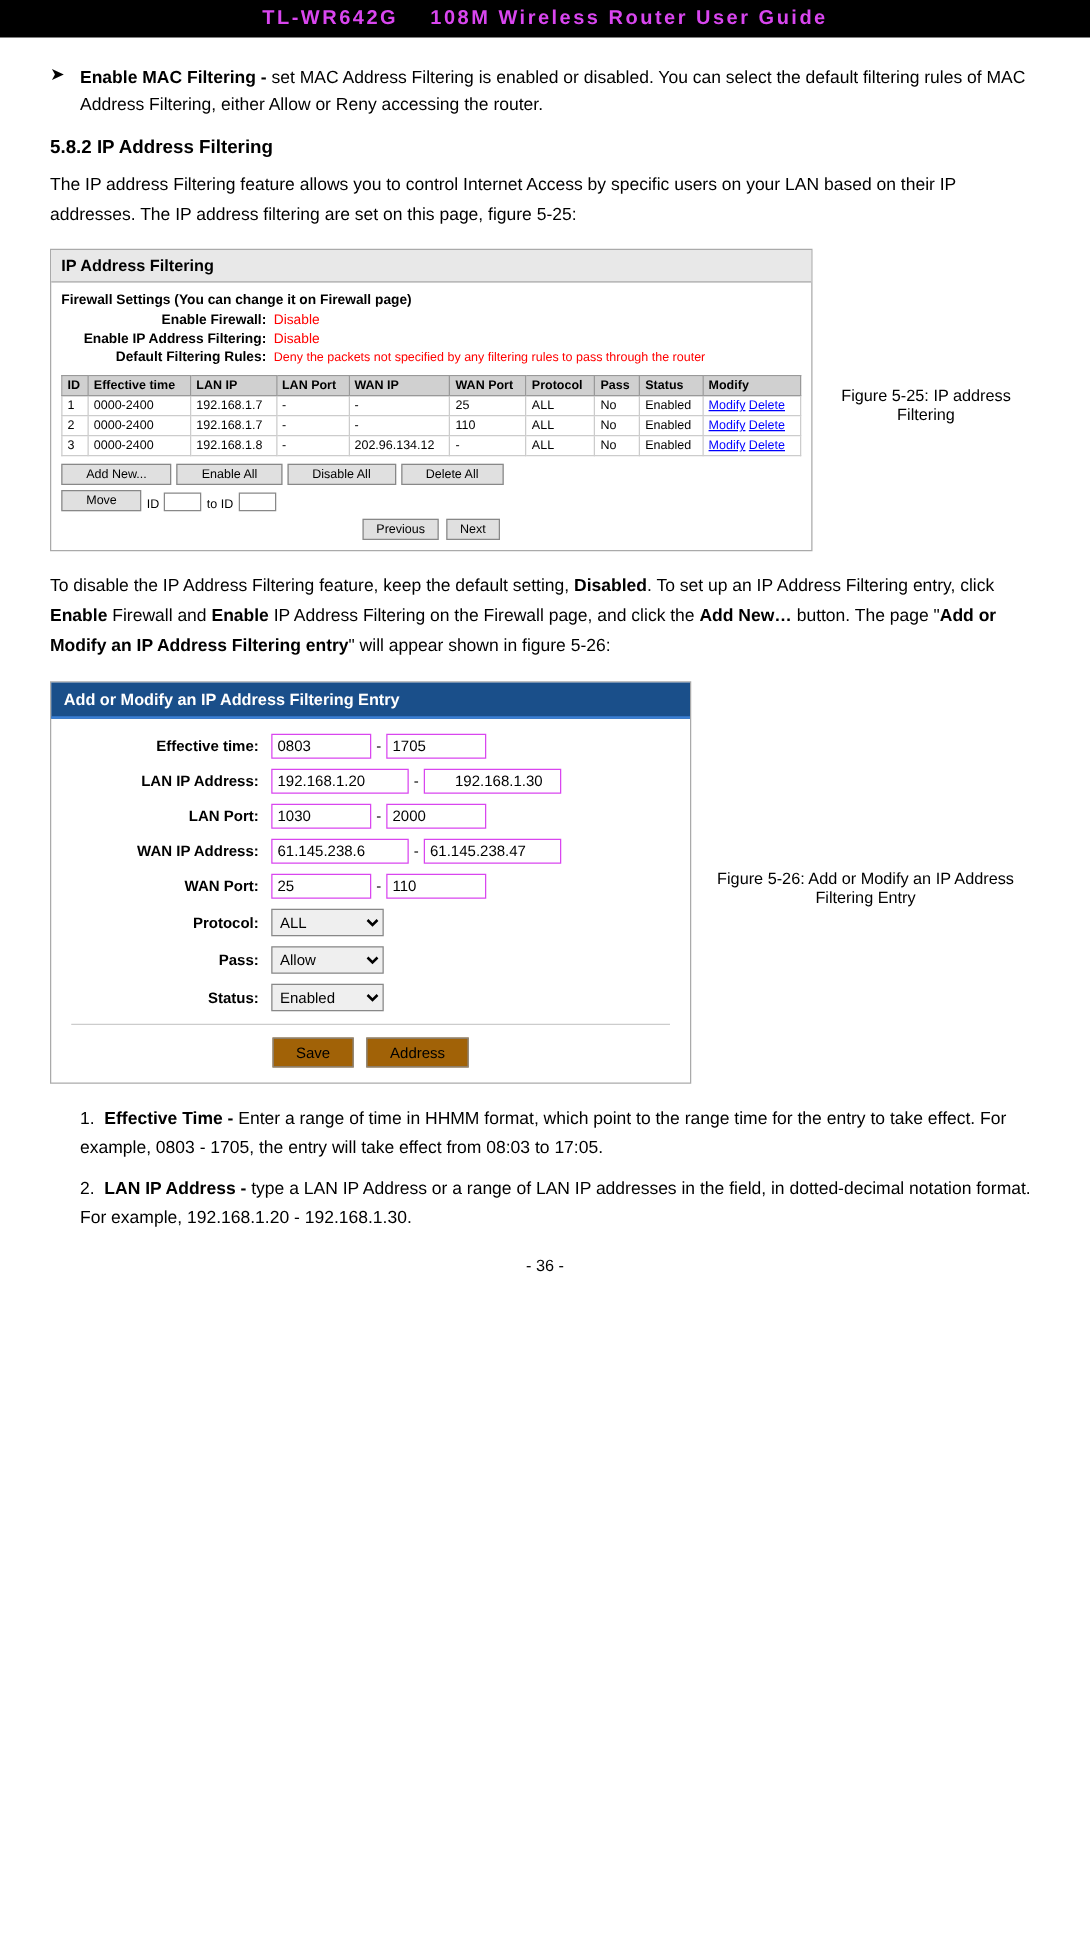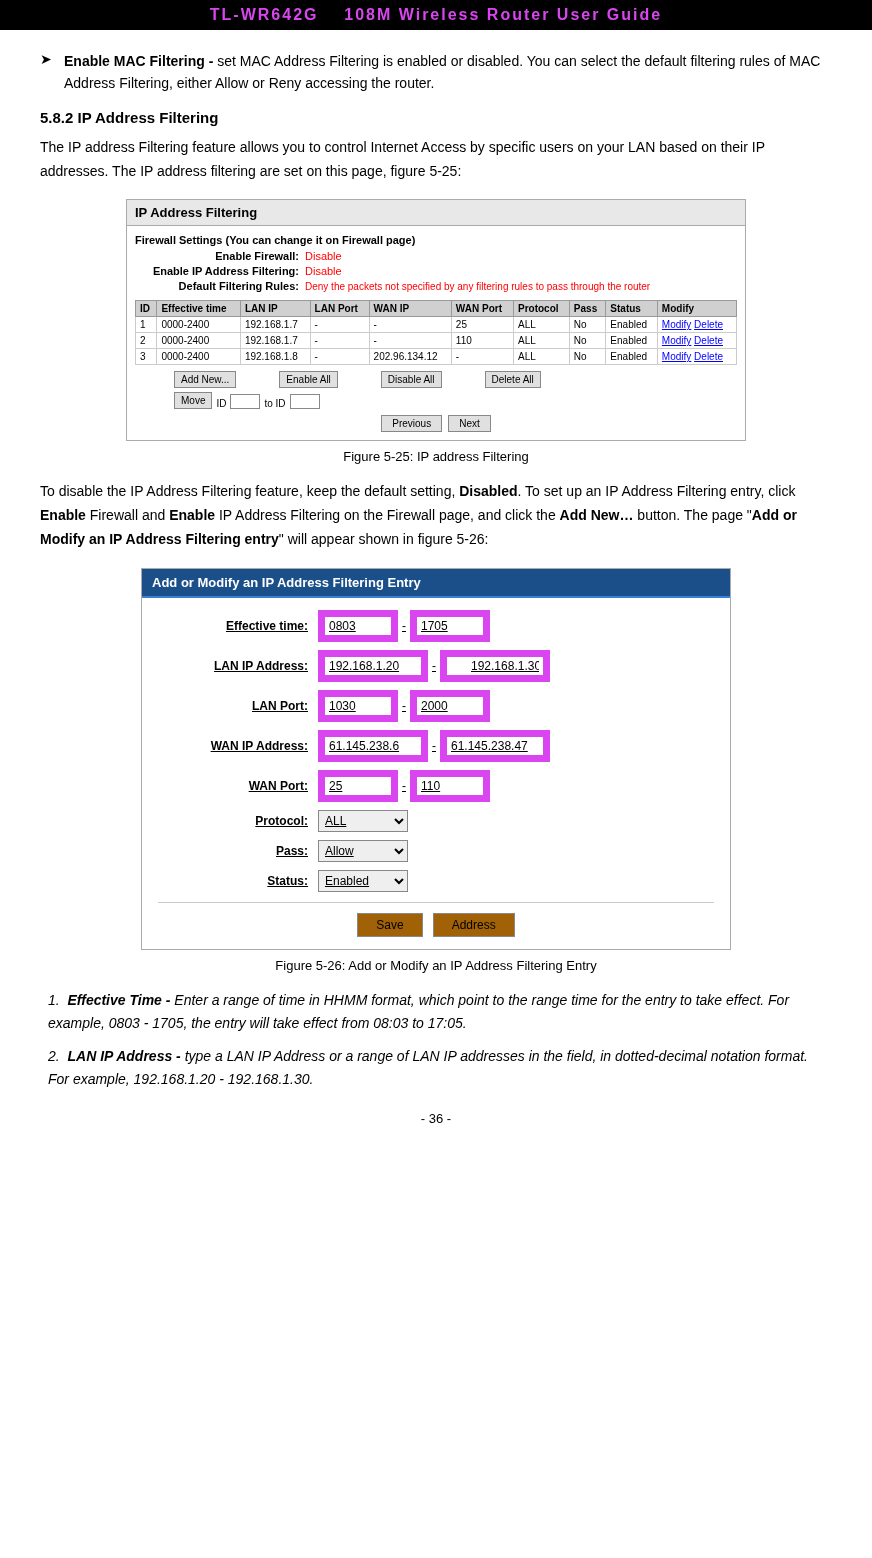--- a/index.html
+++ b/index.html
@@ -45,21 +45,21 @@
       font-size: 15px;
       font-weight: bold;
       margin: 0 0 10px 0;
     }
     .para {
       line-height: 1.7;
       margin-bottom: 10px;
     }
     .figure-container {
       display: flex;
-      flex-direction: column;
+      flex-direction: row;
       align-items: center;
       margin: 16px 0;
     }
     .figure-caption {
       text-align: center;
       font-size: 13px;
       margin-top: 8px;
     }
     
     .ip-filter-box {
@@ -127,25 +127,24 @@
       font-size: 10px;
     }
     .btn-row {
       display: flex;
       gap: 4px;
       margin-top: 6px;
       align-items: center;
     }
     .small-btn {
       font-size: 10px;
-      padding: 2px 6px;
+      padding: 2px 19px;
       border: 1px solid #888;
       background: #e0e0e0;
       cursor: pointer;
-      margin-left: 39px;
     }
     .move-row {
       display: flex;
       align-items: flex-end;
       gap: 4px;
       margin-top: 4px;
       font-size: 10px;
     }
     .small-input {
       width: 30px;
@@ -181,31 +180,30 @@
       font-weight: bold;
       border-bottom: 2px solid #3a7fd5;
     }
     .modify-body {
       padding: 12px 16px;
     }
     .form-row {
       display: flex;
       align-items: center;
       margin-bottom: 8px;
-      text-decoration: underline;
     }
     .form-label {
       width: 160px;
       text-align: right;
       padding-right: 10px;
       font-size: 12px;
       font-weight: bold;
     }
     .form-input {
-      border: 7px solid #d946ef;
+      border: 1px solid #d946ef;
       padding: 2px 4px;
       font-size: 12px;
       width: 80px;
     }
     .form-dash {
       margin: 0 4px;
     }
     .form-select {
       border: 1px solid #888;
       padding: 2px 2px;
@@ -221,22 +219,21 @@
       border-top: 1px solid #ccc;
     }
     .save-btn {
       padding: 4px 18px;
       font-size: 12px;
       border: 1px solid #888;
       background: #a16207;
       cursor: pointer;
     }
     .numbered-list {
-      margin: 10px 0 10px 8px;
-      font-style: italic;
+      margin: 10px 0 10px 24px;
     }
     .numbered-item {
       margin-bottom: 10px;
       line-height: 1.65;
     }
     .numbered-item .item-label {
       font-weight: bold;
     }
     .footer {
       text-align: center;

